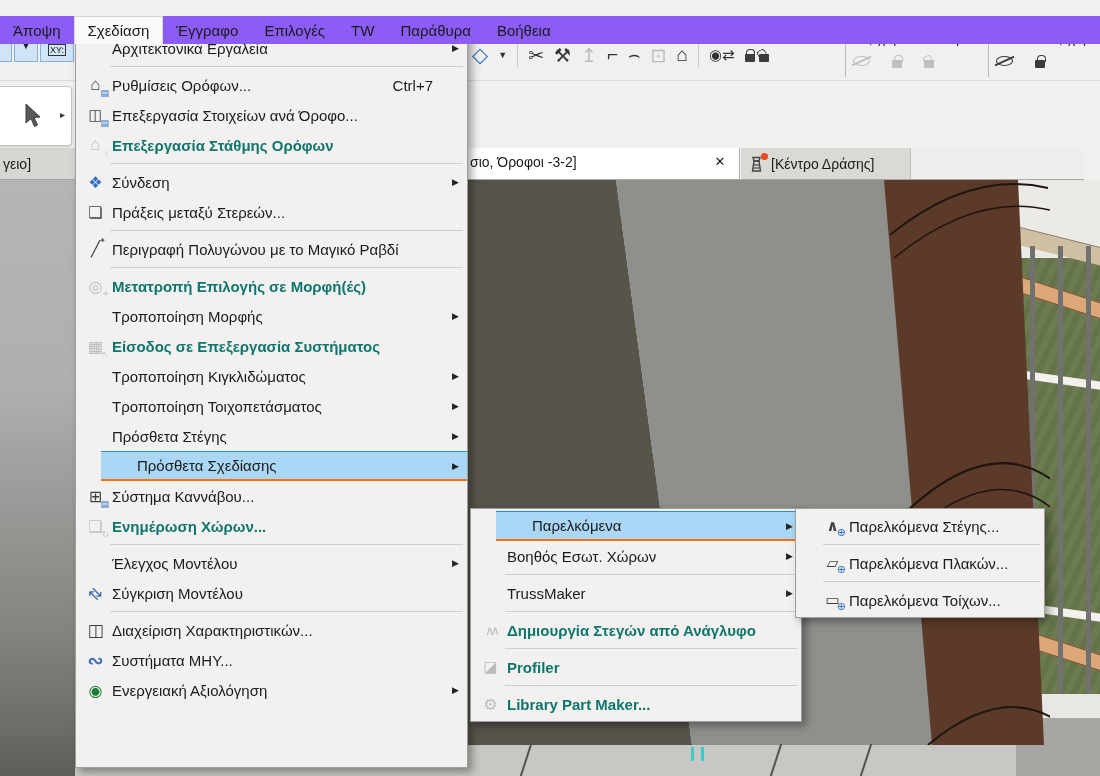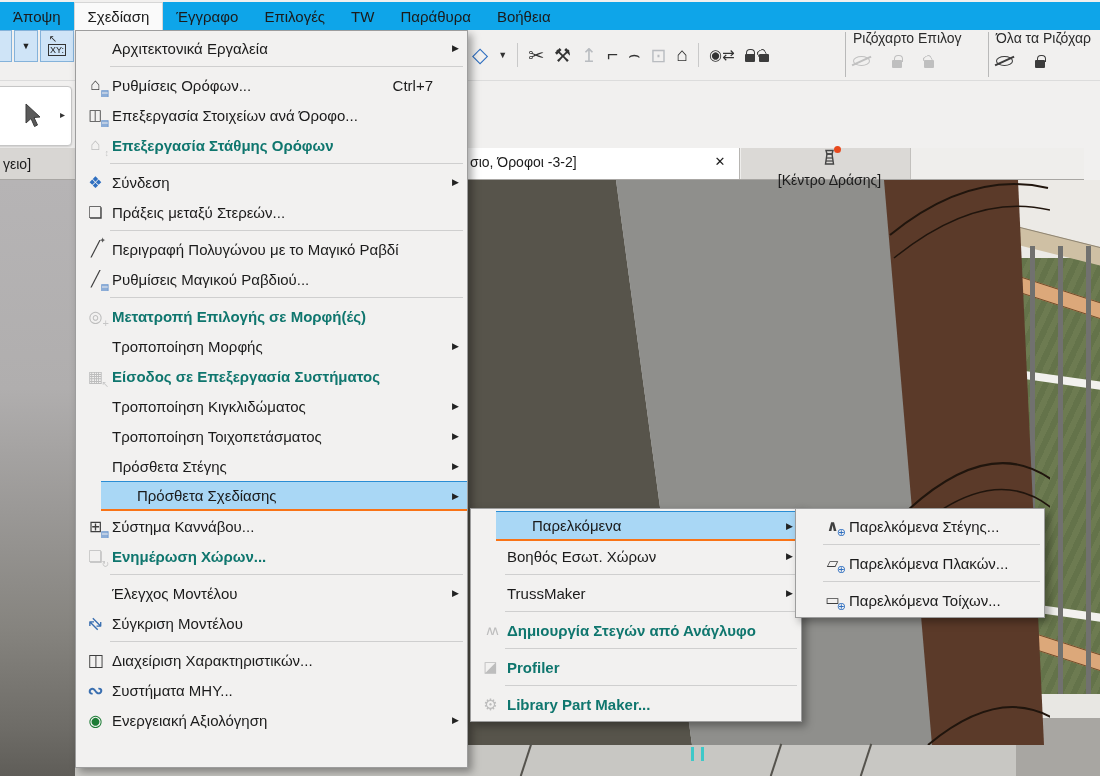--- a/index.html
+++ b/index.html
@@ -1,20 +1,20 @@
 <!DOCTYPE html>
 <html><head>
 <meta charset="utf-8">
 <style>
   * { margin:0; padding:0; box-sizing:border-box; }
   html,body { width:1100px; height:776px; overflow:hidden; }
   body { font-family:"Liberation Sans","DejaVu Sans",sans-serif; background:#f1f0ef; position:relative; color:#1b1b1b; }
 
   
-  .menubar { position:absolute; top:2px; left:0; right:0; height:28px; background:#0ea5e9; display:flex; align-items:stretch; font-size:15px; z-index:20; }
+  .menubar { position:absolute; top:16px; left:0; right:0; height:28px; background:#8b5cf6; display:flex; align-items:stretch; font-size:15px; z-index:20; }
   .mb-item { padding:4px 13px; display:flex; align-items:center; cursor:default; }
   .mb-item.open { background:#fafafa; border:1px solid #d6d6d6; border-bottom:none;text-align:right; }
 
   
   .toolbar { position:absolute; top:28px; left:0; right:0; height:53px; background:#f1f0ef; border-bottom:1px solid #dcdcdc; z-index:5; }
   .tb-left { position:absolute; left:0; top:2px; height:32px; display:flex; gap:2px; }
   .tb-toggle { background:#cfe4f7; border:1px solid #84b2da; height:32px; display:flex; align-items:center; justify-content:center; font-size:11px; color:#222; }
   .tb-toggle.sliver { width:12px; border-left:none; }
   .tb-toggle.caret { width:24px; font-size:9px; }
   .tb-toggle.xy { width:34px; position:relative; }
@@ -36,21 +36,21 @@
   .tb-group .grp-icons { display:flex; gap:22px; margin-top:8px; align-items:center; }
   .vsep-tall { position:absolute; top:4px; width:1px; height:45px; background:#b9b9b9; }
 
   
   .strip { position:absolute; top:81px; left:0; right:0; height:67px; background:#f1f0ef; z-index:4; }
   .tabbar { position:absolute; top:148px; left:0; right:16px; height:32px; background:#efeeec; border-bottom:1px solid #a8a6a3; z-index:4; font-size:14px; }
   .tab-frag { position:absolute; left:0; top:0; width:75px; height:31px; background:#d8d6d3; display:flex; align-items:center; padding-left:3px; }
   .tab-active { position:absolute; left:200px; top:0; width:540px; height:31px; background:#ffffff; border-right:1px solid #b7b5b2; }
   .tab-active .tab-label { position:absolute; left:270px; top:6px; }
   .tab-close { position:absolute; right:10px; top:5px; width:18px; height:18px; text-align:center; font-size:13px; line-height:18px; }
-  .tab-ac { position:absolute; left:741px; top:0; width:170px; height:31px; background:#dbd9d6; border-right:1px solid #c2c0bd; display:flex; align-items:center; gap:6px; padding-left:8px;flex-direction:column; }
+  .tab-ac { position:absolute; left:741px; top:0; width:170px; height:31px; background:#dbd9d6; border-right:1px solid #c2c0bd; display:flex; align-items:center; gap:6px; padding-left:8px; }
   .lh-wrap { position:relative; width:16px; height:18px; }
   .lh-dot { position:absolute; top:-2px; right:-3px; width:7px; height:7px; border-radius:50%; }
 
   
   .viewport { position:absolute; top:180px; left:0; right:0; bottom:0; background:#8f8f8c; z-index:1; overflow:hidden; }
   .sliver-left { position:absolute; left:0; top:0; width:75px; height:100%;
     background:linear-gradient(#b6b4b5 0%,#b0aeae 35%,#9b9997 55%,#86847f 75%,#6e6c67 92%,#5f5d58 100%); }
   .p-dark  { position:absolute; inset:0; background:#57544b; clip-path:polygon(468px 0,616px 0,692px 565px,468px 565px); }
   .p-light { position:absolute; inset:0; background:#8f8f8c; clip-path:polygon(616px 0,884px 0,932px 565px,692px 565px); }
   .p-seam  { position:absolute; inset:0; background:#b9b8b4; clip-path:polygon(616px 0,621px 0,697px 565px,692px 565px); }
@@ -272,24 +272,20 @@
   </div>
   <div class="mrow">
     <span class="ic i-solid-ops"></span>
     <span class="lbl">Πράξεις μεταξύ Στερεών...</span>
   </div>
   <div class="msep"></div>
   <div class="mrow">
     <span class="ic i-wand"></span>
     <span class="lbl">Περιγραφή Πολυγώνου με το Μαγικό Ραβδί</span>
   </div>
-  <div class="mrow">
-    <span class="ic i-wand-set"></span>
-    <span class="lbl">Ρυθμίσεις Μαγικού Ραβδιού...</span>
-  </div>
   <div class="msep"></div>
   <div class="mrow dis">
     <span class="ic i-morph"></span>
     <span class="lbl">Μετατροπή Επιλογής σε Μορφή(ές)</span>
   </div>
   <div class="mrow">
     <span class="ic"></span>
     <span class="lbl">Τροποποίηση Μορφής</span>
     <span class="arr">▶</span>
   </div>

